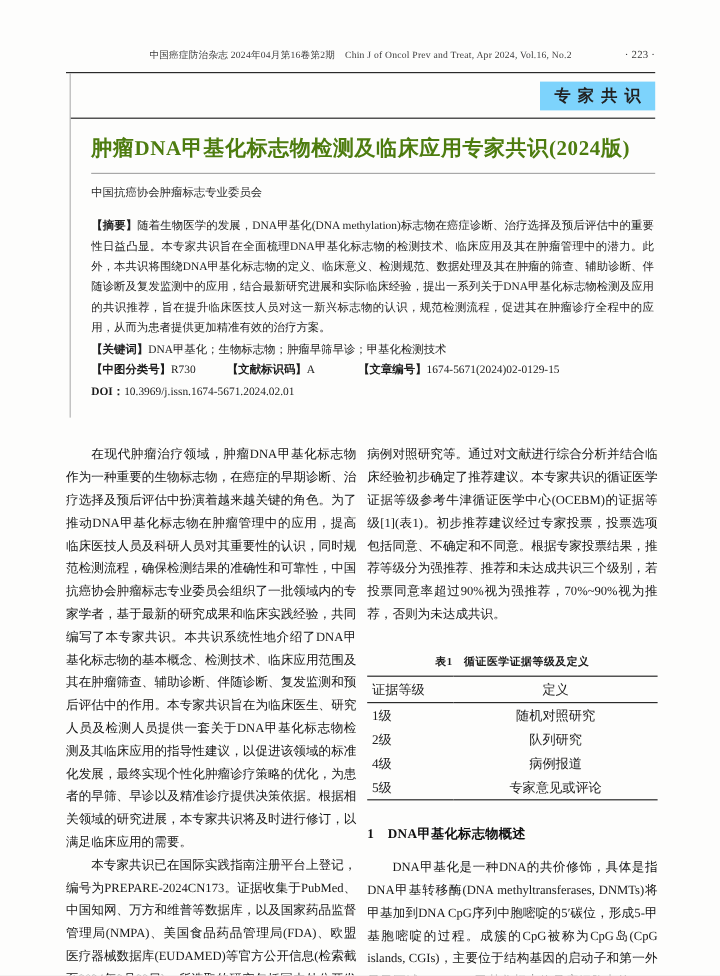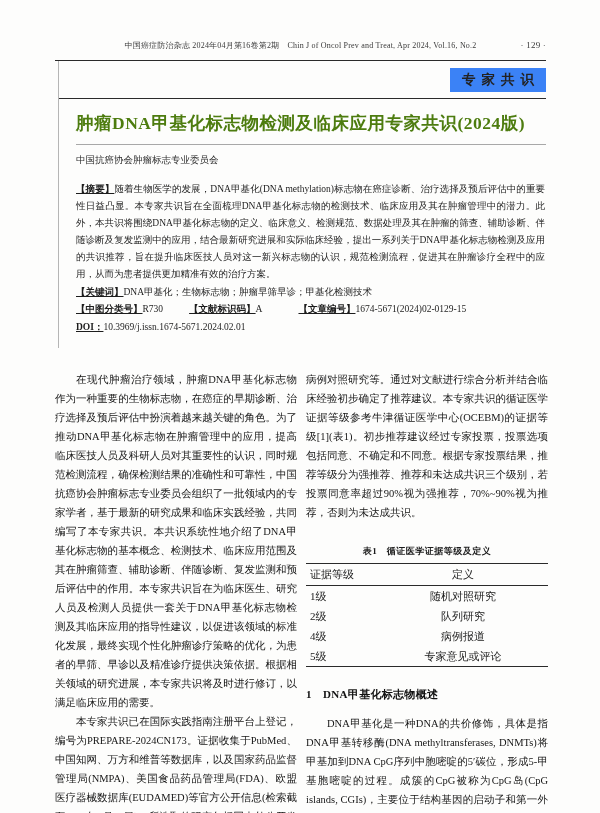--- a/index.html
+++ b/index.html
@@ -21,37 +21,37 @@
   .header .journal { flex:1; text-align:center; white-space:nowrap; }
   .header .pageno { width:58px; text-align:right; font-size:9px; }
 
   
   .front { margin:0 54px 0 58px; border-left:1px solid #b5b5b5; }
   .badge-row {
     border-bottom:1px solid #2a2a2a;
     padding:7px 0 6px 0; text-align:right;
   }
   .badge {
-    display:inline-block; background:#3b82f6; color:#222;
+    display:inline-block; background:#7dd3fc; color:#222;
     font-size:13.5px; font-weight:bold; letter-spacing:6px;
     padding:3px 6px 3px 12px;
   }
   .title {
     padding:12px 0 0 17px;
     font-size:17.5px; font-weight:bold; letter-spacing:.5px;
     color:#4d7c0f;
   }
   .title-divider { margin:9px 0 0 17px; border-bottom:1px solid #a8a8a8; }
   .author { padding:9px 0 0 17px; font-size:9.5px; color:#2c2c2c; }
 
   .front-text { padding:14px 1px 0 17px; }
   .abstract, .kw-line, .meta-line, .doi-line {
     font-size:9.5px; line-height:17px; text-align:justify; color:#1d1d1d;
   }
-  .lbl { font-weight:bold;text-decoration:underline; }
+  .lbl { font-weight:bold; }
   .kw-line { margin-top:1px; }
   .meta-line { margin-top:0; }
   .meta-line .val-clc { margin-right:26px; }
   .meta-line .val-doc { margin-right:36px; }
   .doi-line { margin-top:1px; padding-bottom:12px; }
 
   
   .columns {
     display:flex; gap:9px; margin:22px 52px 0 55px;
   }
@@ -90,21 +90,21 @@
   }
 </style>
 </head>
 <body>
 
 <div class="page">
 
   <div class="header">
     <span class="spacer"></span>
     <span class="journal">中国癌症防治杂志 2024年04月第16卷第2期　Chin J of Oncol Prev and Treat, Apr 2024, Vol.16, No.2</span>
-    <span class="pageno">· 129 ·</span>
+    <span class="pageno">· 223 ·</span>
   </div>
 
   <div class="front">
 
     <div class="badge-row">
       <span class="badge">专家共识</span>
     </div>
 
     <h1 class="title">肿瘤DNA甲基化标志物检测及临床应用专家共识(2024版)</h1>
     <div class="title-divider"></div>

